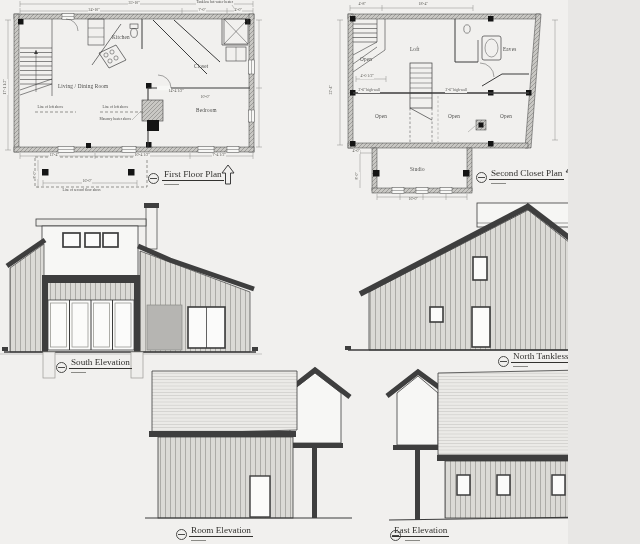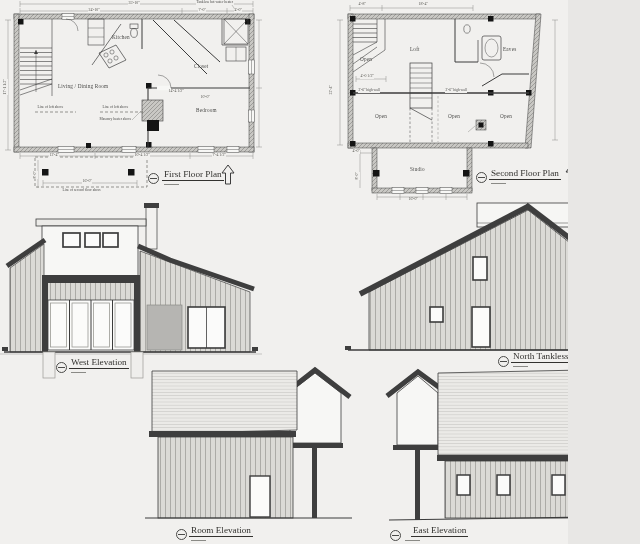--- a/index.html
+++ b/index.html
@@ -294,21 +294,21 @@
   <div class="lbl ann" style="left:358px;top:89px">2'-6" high wall</div>
   <div class="lbl ann" style="left:445px;top:89px">2'-6" high wall</div>
   <div class="lbl dim" style="left:360px;top:75px">4'-0 1/2"</div>
   <div class="lbl dim" style="left:358px;top:3px">4'-8"</div>
   <div class="lbl dim" style="left:418px;top:3px">18'-4"</div>
   <div class="lbl dim vert" style="left:330px;top:95px">22'-4"</div>
   <div class="lbl dim" style="left:408px;top:198px">16'-0"</div>
   <div class="lbl dim" style="left:352px;top:150px">4'-0"</div>
   <div class="lbl dim vert" style="left:356px;top:180px">8'-0"</div>
   <div class="callout" style="left:476px;top:172px"></div>
-  <div class="lbl title" style="left:489px;top:169px">Second Floor Plan</div>
+  <div class="lbl title" style="left:489px;top:169px">Second Closet Plan</div>
   <div class="scaledash" style="left:491px;top:183px"></div>
   <svg class="d" style="left:566px;top:164px" width="12" height="19" viewBox="0 0 12 19">
     <path d="M6,0 L12,8 L8.5,8 L8.5,19 L3.5,19 L3.5,8 L0,8 Z" fill="#f1f0ee" stroke="#3c3c3c" stroke-width="1"></path>
   </svg>
 
   <svg class="d" style="left:0;top:195px" width="290" height="190" viewBox="0 0 290 190">
     <g>
       <rect x="146" y="10" width="11" height="44" fill="#f2f1ef" stroke="#3c3c3c" stroke-width="0.7"></rect>
       <rect x="144" y="8" width="15" height="5" fill="#3e3e3e"></rect>
     </g>
@@ -347,21 +347,21 @@
     <g>
       <line x1="4" y1="157" x2="256" y2="157" stroke="#3c3c3c" stroke-width="1.5"></line>
       <line x1="0" y1="159" x2="262" y2="159" stroke="#9a9995" stroke-width="0.5"></line>
       <rect x="43" y="157" width="12" height="26" fill="#efeeec" stroke="#9a9995" stroke-width="0.7"></rect>
       <rect x="131" y="157" width="12" height="26" fill="#efeeec" stroke="#9a9995" stroke-width="0.7"></rect>
       <rect x="2" y="152" width="6" height="4" fill="#3e3e3e"></rect>
       <rect x="252" y="152" width="6" height="4" fill="#3e3e3e"></rect>
     </g>
   </svg>
   <div class="callout" style="left:56px;top:362px"></div>
-  <div class="lbl title" style="left:69px;top:358px">West Elevation</div>
+  <div class="lbl title" style="left:69px;top:358px">South Elevation</div>
   <div class="scaledash" style="left:71px;top:372px"></div>
 
   <svg class="d" style="left:340px;top:195px" width="300" height="175" viewBox="0 0 300 175">
     <g>
       <rect x="137" y="8" width="106" height="24" fill="#f6f6f4" stroke="#3c3c3c" stroke-width="0.8"></rect>
       <line x1="137" y1="28" x2="243" y2="28" stroke="#3c3c3c" stroke-width="0.5"></line>
     </g>
     <g>
       <polygon points="29,97 188,15 266,76 266,155 29,155" fill="url(#siding)" stroke="#3c3c3c" stroke-width="0.8"></polygon>
       <line x1="20" y1="99" x2="189" y2="11" stroke="#3e3e3e" stroke-width="5.5"></line>
@@ -421,16 +421,16 @@
       <rect x="60" y="101" width="137" height="57" fill="url(#siding)" stroke="#3c3c3c" stroke-width="0.8"></rect>
       <rect x="72" y="115" width="13" height="20" fill="#fbfbfa" stroke="#3c3c3c" stroke-width="1.5"></rect>
       <rect x="112" y="115" width="13" height="20" fill="#fbfbfa" stroke="#3c3c3c" stroke-width="1.5"></rect>
       <rect x="167" y="115" width="13" height="20" fill="#fbfbfa" stroke="#3c3c3c" stroke-width="1.5"></rect>
     </g>
     <g>
       <line x1="4" y1="160" x2="210" y2="157" stroke="#3c3c3c" stroke-width="1.1"></line>
     </g>
   </svg>
   <div class="callout" style="left:390px;top:530px"></div>
-  <div class="lbl title" style="left:411px;top:526px">East Elevation</div>
+  <div class="lbl title" style="left:392px;top:526px">East Elevation</div>
   <div class="scaledash" style="left:405px;top:540px"></div>
 
 </div>
 
 </body></html>

